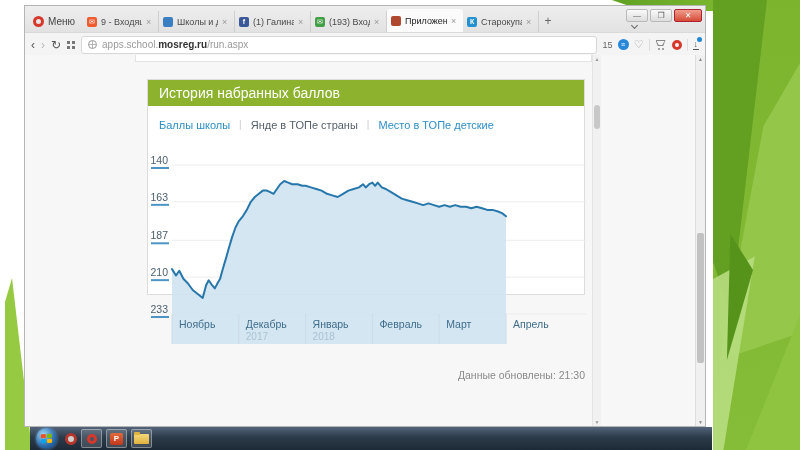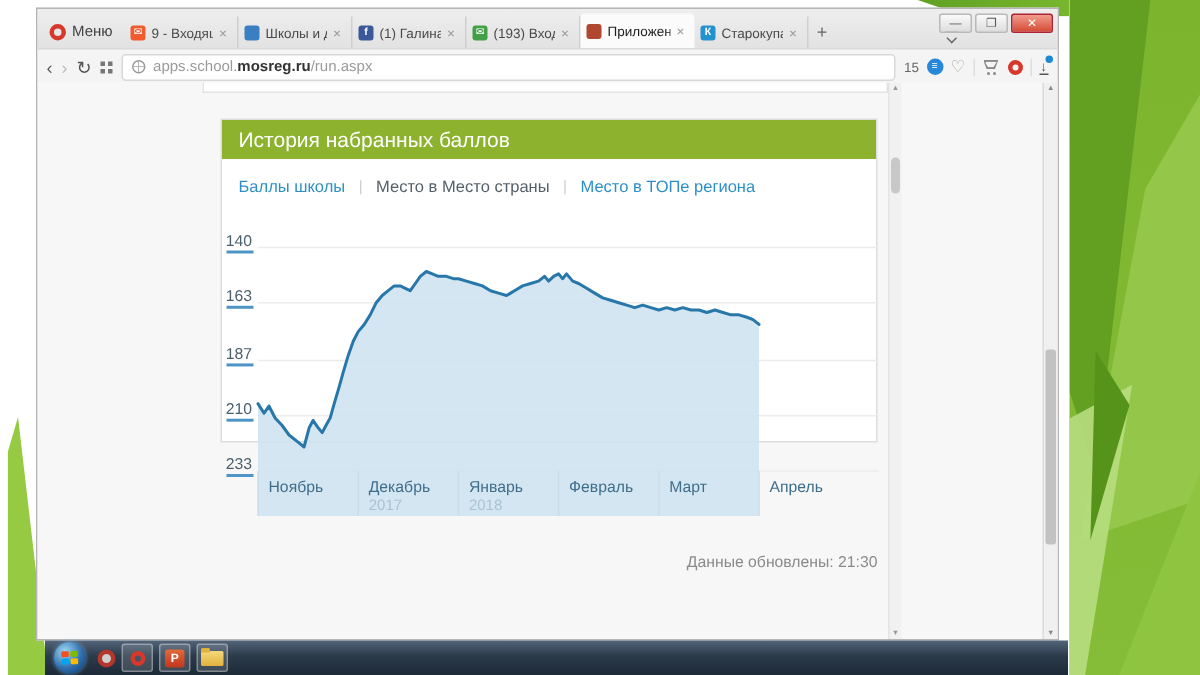--- a/index.html
+++ b/index.html
@@ -206,23 +206,23 @@
     </div>
 
     <div class="abs viewport">
       <div class="abs prev-card"></div>
 
       <div class="abs card">
         <div class="card-header">История набранных баллов</div>
         <div class="card-tabs" id="navtabs-host">
             <span class="ctab">Баллы школы</span>
             <span class="ctab-sep">|</span>
-            <span class="ctab active">Место в Место страны</span>
+            <span class="ctab active">Янде в ТОПе страны</span>
             <span class="ctab-sep">|</span>
-            <span class="ctab">Место в ТОПе региона</span>
+            <span class="ctab">Место в ТОПе детские</span>
           </div>
         <div class="chart-wrap">
           <svg width="438" height="192" viewBox="0 0 438 192">
               <line x1="24" x2="438" y1="13" y2="13" stroke="#ececec" stroke-width="1"></line>
               <line x1="24" x2="438" y1="49.846000000000004" y2="49.846000000000004" stroke="#ececec" stroke-width="1"></line>
               <line x1="24" x2="438" y1="88.29400000000001" y2="88.29400000000001" stroke="#ececec" stroke-width="1"></line>
               <line x1="24" x2="438" y1="125.14" y2="125.14" stroke="#ececec" stroke-width="1"></line>
               <line x1="24" x2="438" y1="161.98600000000002" y2="161.98600000000002" stroke="#ececec" stroke-width="1"></line>
               <path d="M24.0 117.1 L28.0 123.5 L31.3 118.7 L35.4 126.7 L40.0 131.5 L44.7 138.0 L50.7 142.8 L54.7 146.0 L58.1 133.2 L60.7 128.3 L64.1 133.2 L66.8 136.4 L69.4 131.5 L72.1 126.7 L74.8 117.1 L78.1 105.9 L80.8 96.3 L84.1 85.1 L87.5 75.5 L90.8 69.1 L94.8 64.3 L98.8 57.9 L102.8 49.8 L106.8 45.0 L110.8 41.8 L114.8 38.6 L118.9 38.6 L122.2 40.2 L125.5 41.8 L128.9 37.0 L132.2 32.2 L136.2 29.0 L140.2 30.6 L144.2 32.2 L149.6 32.2 L154.3 33.8 L157.6 33.8 L162.9 35.4 L168.3 37.0 L173.6 38.6 L179.0 41.8 L184.3 43.4 L189.7 45.0 L195.0 41.8 L200.4 38.6 L205.7 37.0 L211.0 35.4 L215.0 32.2 L217.7 35.4 L221.1 32.2 L224.4 30.6 L227.1 33.8 L229.7 30.6 L233.8 35.4 L237.8 37.0 L243.1 40.2 L248.4 43.4 L253.8 46.6 L259.1 48.2 L264.5 49.8 L269.8 51.4 L275.2 53.1 L280.5 51.4 L285.9 53.1 L291.2 54.7 L296.5 53.1 L301.9 54.7 L307.2 53.1 L312.6 54.7 L317.9 54.7 L323.3 56.3 L328.6 54.7 L334.0 56.3 L339.3 57.9 L344.6 57.9 L350.0 59.5 L354.0 61.1 L358.0 64.3 L358.0 192 L24.0 192 Z" fill="#cfe3f0" fill-opacity="0.9" stroke="none"></path>
               <path d="M24.0 117.1 L28.0 123.5 L31.3 118.7 L35.4 126.7 L40.0 131.5 L44.7 138.0 L50.7 142.8 L54.7 146.0 L58.1 133.2 L60.7 128.3 L64.1 133.2 L66.8 136.4 L69.4 131.5 L72.1 126.7 L74.8 117.1 L78.1 105.9 L80.8 96.3 L84.1 85.1 L87.5 75.5 L90.8 69.1 L94.8 64.3 L98.8 57.9 L102.8 49.8 L106.8 45.0 L110.8 41.8 L114.8 38.6 L118.9 38.6 L122.2 40.2 L125.5 41.8 L128.9 37.0 L132.2 32.2 L136.2 29.0 L140.2 30.6 L144.2 32.2 L149.6 32.2 L154.3 33.8 L157.6 33.8 L162.9 35.4 L168.3 37.0 L173.6 38.6 L179.0 41.8 L184.3 43.4 L189.7 45.0 L195.0 41.8 L200.4 38.6 L205.7 37.0 L211.0 35.4 L215.0 32.2 L217.7 35.4 L221.1 32.2 L224.4 30.6 L227.1 33.8 L229.7 30.6 L233.8 35.4 L237.8 37.0 L243.1 40.2 L248.4 43.4 L253.8 46.6 L259.1 48.2 L264.5 49.8 L269.8 51.4 L275.2 53.1 L280.5 51.4 L285.9 53.1 L291.2 54.7 L296.5 53.1 L301.9 54.7 L307.2 53.1 L312.6 54.7 L317.9 54.7 L323.3 56.3 L328.6 54.7 L334.0 56.3 L339.3 57.9 L344.6 57.9 L350.0 59.5 L354.0 61.1 L358.0 64.3" fill="none" stroke="#2777ab" stroke-width="2" stroke-linejoin="round" stroke-linecap="round"></path>

